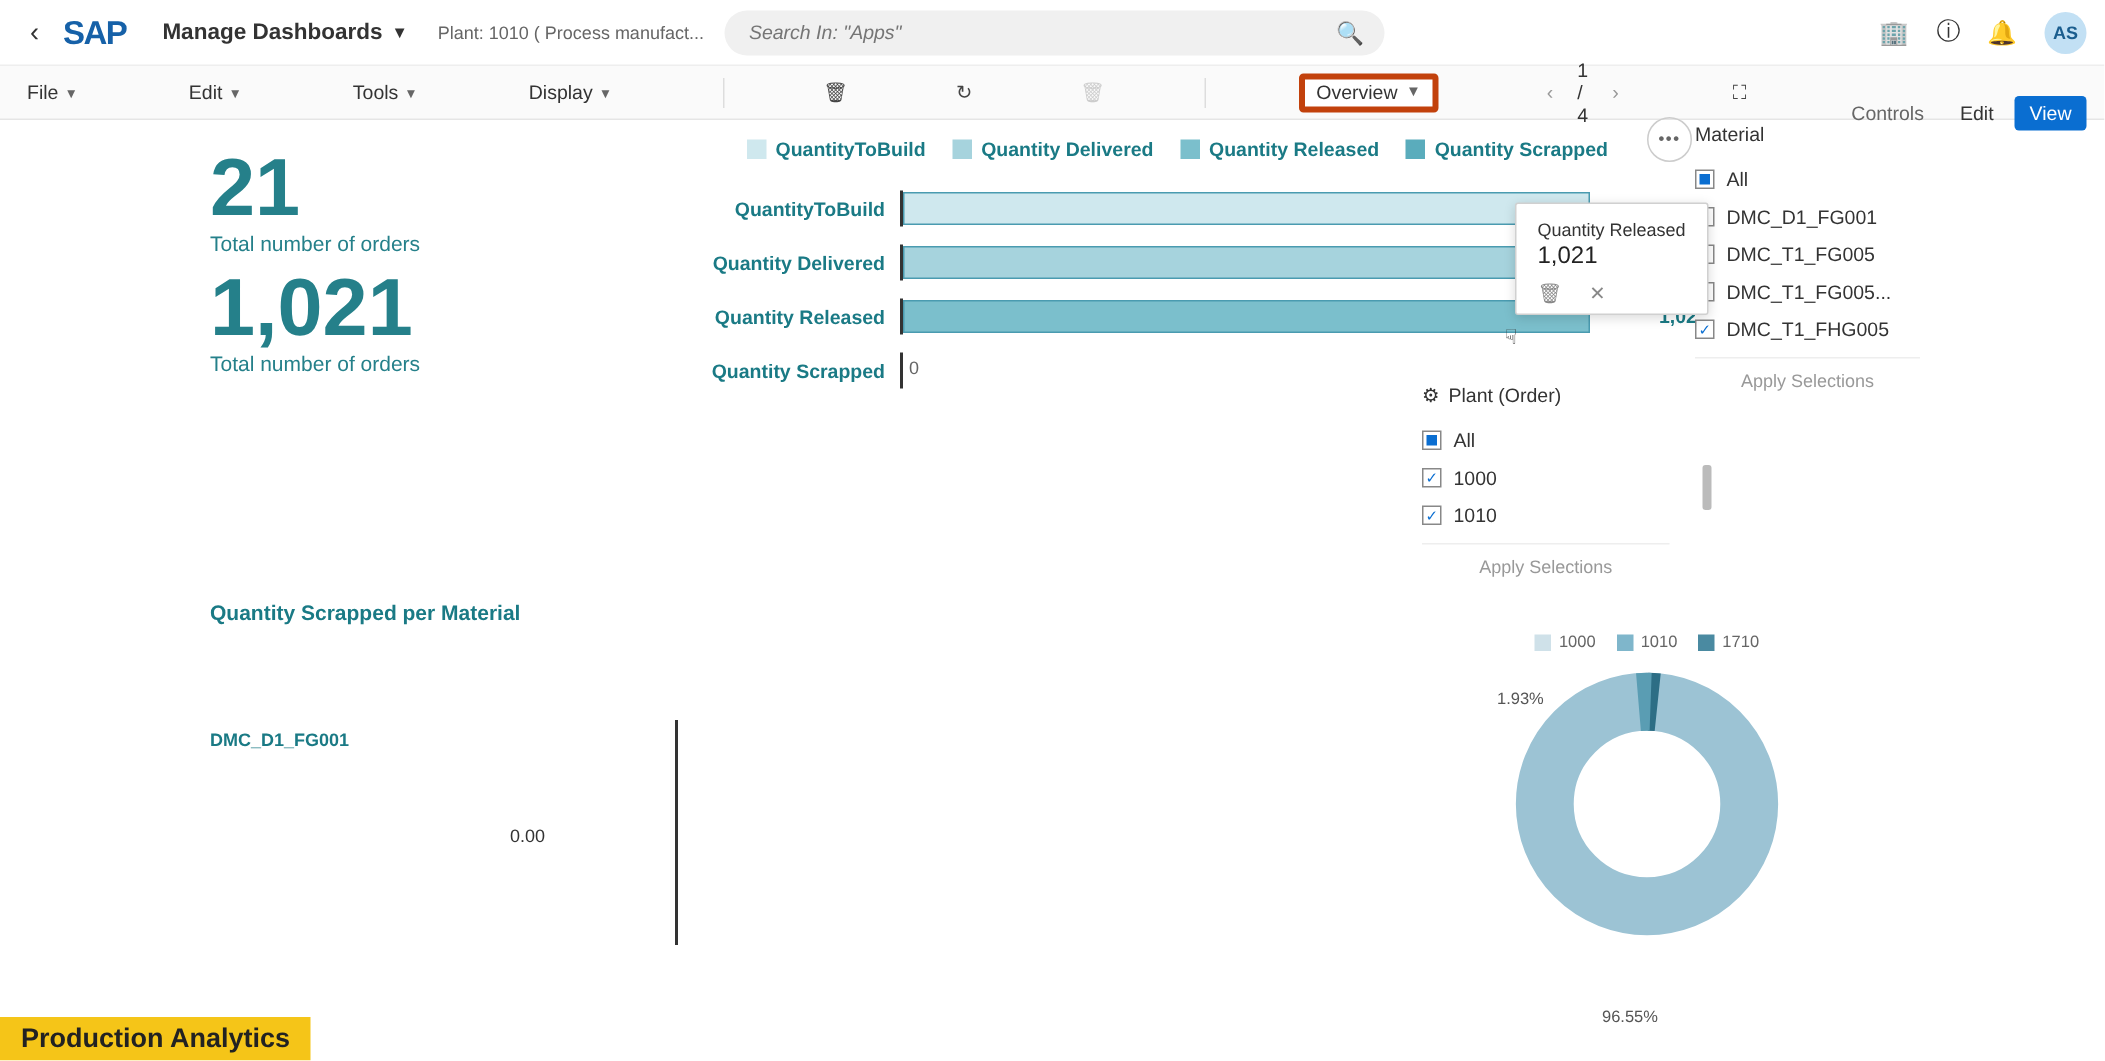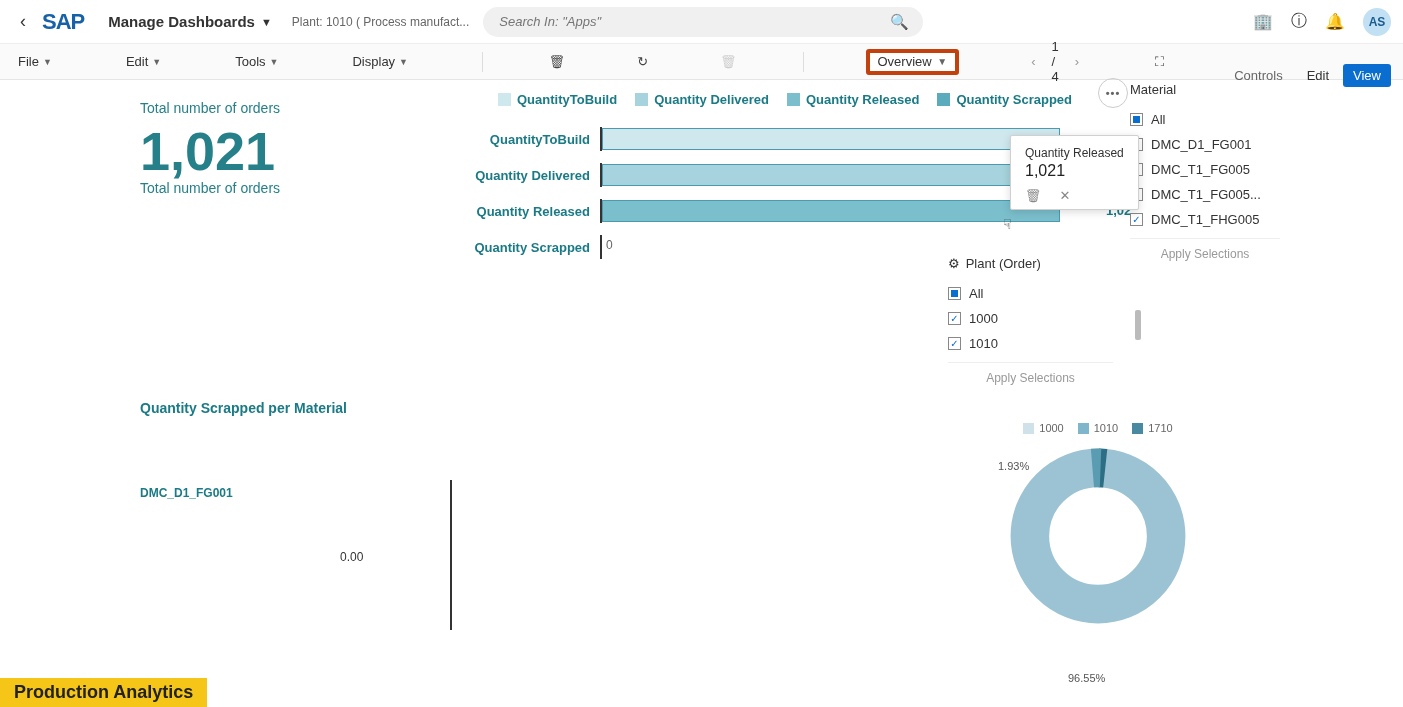--- a/index.html
+++ b/index.html
@@ -154,20 +154,21 @@
     <span class="tb-text">Controls</span>
     <span class="tb-btn">Edit</span>
     <span class="tb-btn active">View</span>
   </div>
 </div>
 
 <div class="main">
 
   <div class="kpi-block">
     <div class="kpi">
+      <div class="val">21</div>
       <div class="lbl">Total number of orders</div>
     </div>
     <div class="kpi">
       <div class="val">1,021</div>
       <div class="lbl">Total number of orders</div>
     </div>
   </div>
 
   <div class="barchart">
     <div class="legend">

